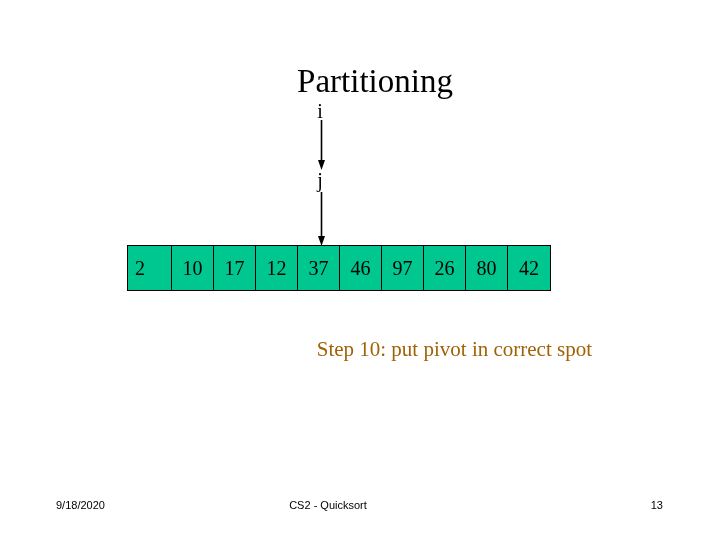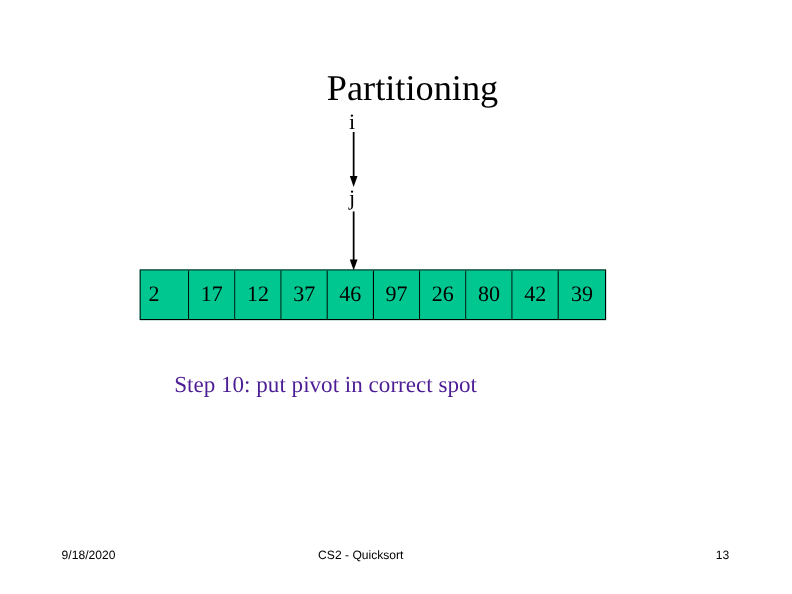--- a/index.html
+++ b/index.html
@@ -95,25 +95,25 @@
   .array-cell:last-child {
     border-right: none;
   }
 
   
   #step-caption {
     position: absolute;
     left: 0;
     top: 336px;
     width: 592px;
-    text-align: center;
+    text-align: right;
     font-family: "Liberation Serif", "DejaVu Serif", serif;
     font-size: 21px;
     line-height: 26px;
-    color: #4c1d95;
+    color: #a16207;
   }
 
   
   #slide-footer {
     position: absolute;
     left: 0;
     top: 495px;
     width: 720px;
     height: 20px;
     font-family: "Liberation Sans", "DejaVu Sans", sans-serif;
@@ -157,29 +157,29 @@
 
   <svg class="ptr-arrow" id="pointer-arrow-j" viewBox="0 0 9 54">
     <line x1="4.5" y1="0" x2="4.5" y2="46" stroke="#000000" stroke-width="1.6"></line>
     <polygon points="4.5,54 1,44 8,44" fill="#000000"></polygon>
   </svg>
 
 </div>
 
 <div id="array-row">
   <div class="array-cell first">2</div>
+  <div class="array-cell">10</div>
   <div class="array-cell">17</div>
   <div class="array-cell">12</div>
   <div class="array-cell">37</div>
   <div class="array-cell">46</div>
   <div class="array-cell">97</div>
   <div class="array-cell">26</div>
   <div class="array-cell">80</div>
   <div class="array-cell">42</div>
-  <div class="array-cell">39</div>
 </div>
 
 <div id="step-caption">Step 10:  put pivot in correct spot</div>
 
 <div id="slide-footer">
   <span id="footer-date">9/18/2020</span>
   <span id="footer-center">CS2 - Quicksort</span>
   <span id="footer-page-number">13</span>
 </div>
 

